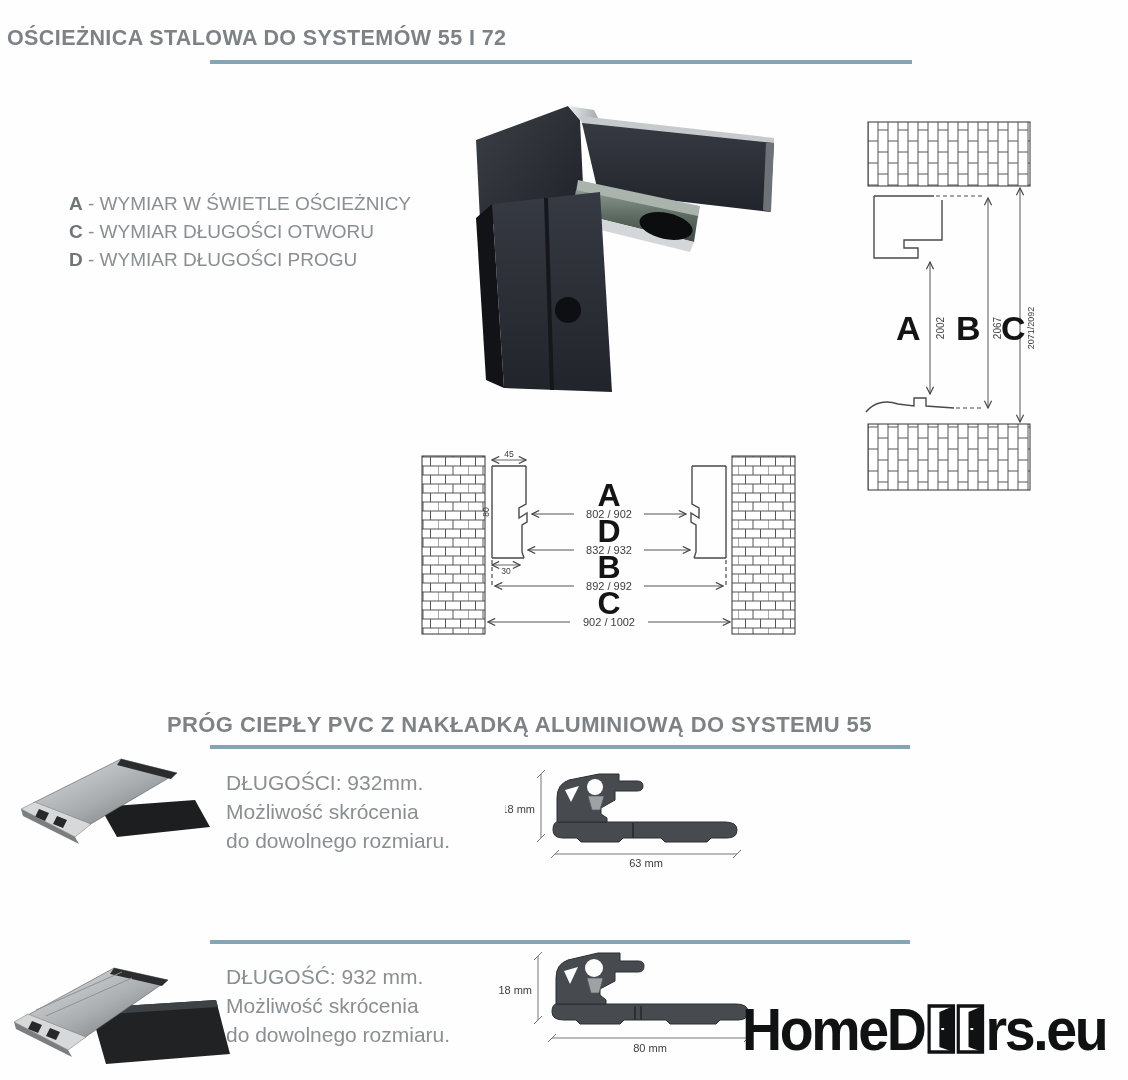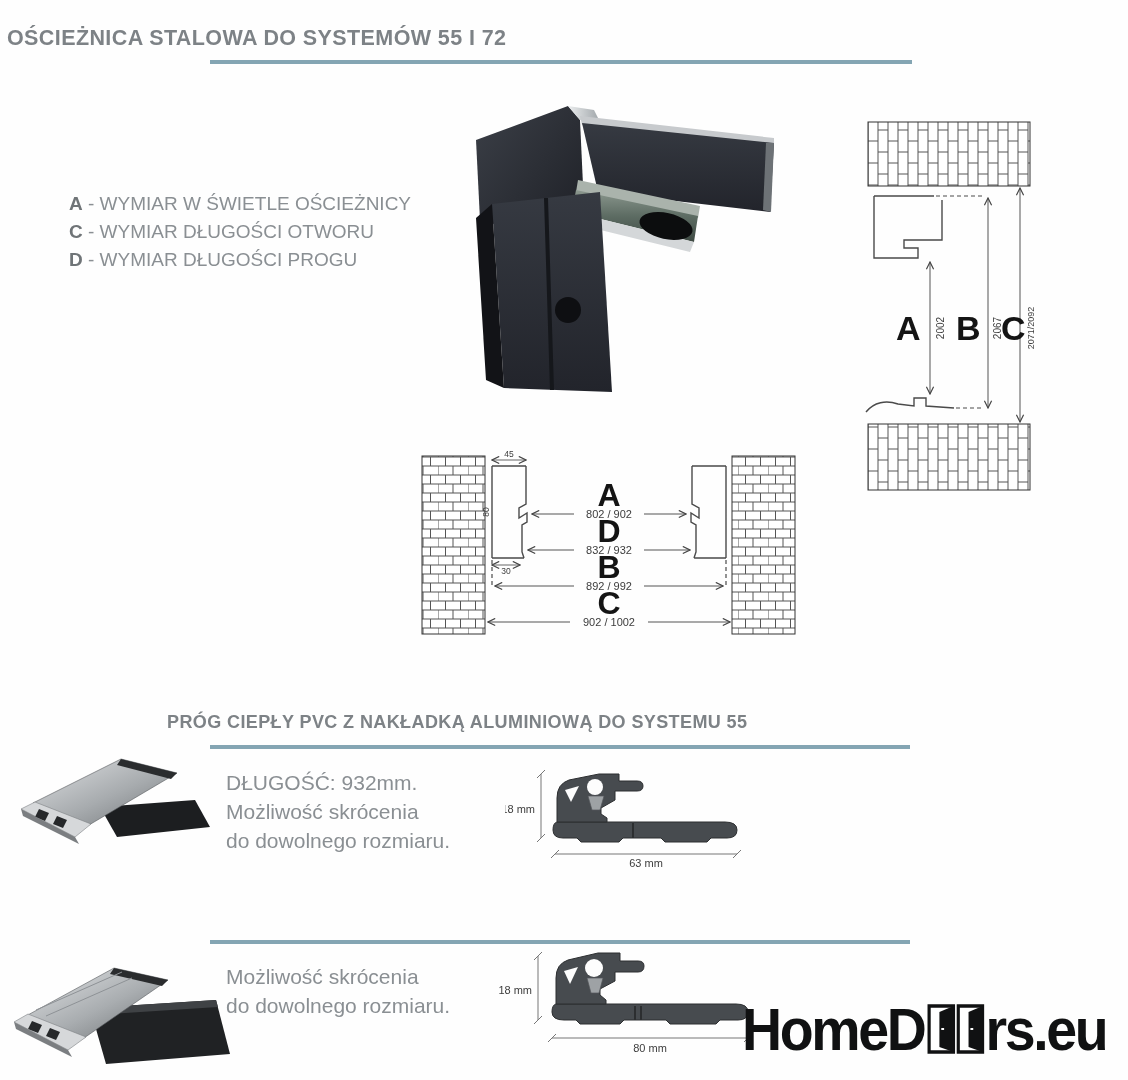--- a/index.html
+++ b/index.html
@@ -4,21 +4,21 @@
 <style>
   html,body{margin:0;padding:0;background:#ffffff;}
   .canvas{
     position:relative;width:1128px;height:1080px;background:#fefefe;
     overflow:hidden;font-family:"Liberation Sans",sans-serif;
   }
   .abs{position:absolute;}
   .rule{height:4px;background:#84a5b3;}
   h1,h2{margin:0;font-weight:700;color:#7d8286;text-align:left;letter-spacing:.4px;padding-left:7px;}
   h1{font-size:21.5px;}
-  h2{font-size:18px;}
+  h2{font-size:22px;}
   .legend{left:34px;top:190px;font-size:19px;line-height:28px;color:#8a8f93;margin-left:35px;}
   .legend .key{font-weight:700;color:#6f7477;}
   .bodytext{font-size:21px;line-height:29px;color:#8a8f93;}
   .logo{
     left:742px;top:994px;width:380px;height:72px;display:flex;align-items:center;
     color:#101112;font-weight:700;font-size:59px;letter-spacing:-2.5px;
     transform:scaleX(.94);transform-origin:left center;white-space:nowrap;
   }
   .logo .doors{display:flex;align-items:flex-end;margin:0 1px 2px 3px;gap:1px;}
   svg text{font-family:"Liberation Sans",sans-serif;}
@@ -161,21 +161,21 @@
     <polygon points="95,62 190,55 205,82 112,92" fill="#1c1e20"></polygon>
     <polygon points="28,58 116,14 172,28 84,80" fill="url(#gAl1)" stroke="#55595c" stroke-width=".6"></polygon>
     <polygon points="116,14 172,28 166,34 112,20" fill="#2a2c2e"></polygon>
     <polygon points="16,64 30,57 86,79 70,92" fill="#d6d8da" stroke="#7d8184" stroke-width=".6"></polygon>
     <polygon points="34,64 44,68 40,76 30,72" fill="#26282a"></polygon>
     <polygon points="52,71 62,75 58,83 48,79" fill="#26282a"></polygon>
     <polygon points="16,64 70,92 74,99 18,71" fill="#7b7e81"></polygon>
   </svg>
 
   <div class="bodytext abs" style="left:226px;top:768px;">
-    <div>DŁUGOŚĆ: 932mm.</div>
+    <div>DŁUGOŚCI: 932mm.</div>
     <div>Możliwość skrócenia</div>
     <div>do dowolnego rozmiaru.</div>
   </div>
 
   <svg class="abs" style="left:505px;top:768px;" width="250" height="100" viewBox="0 0 250 100">
     <path d="M52,54 H220 Q232,54 232,62 Q232,70 222,70 H206 L202,74 H160 L156,70 H118 L114,74 H76 L72,70 H58 Q48,70 48,62 Q48,55 52,54 Z" fill="#474b4f" stroke="#2d2f31" stroke-width="1"></path>
     <path d="M52,54 V30 Q52,16 64,12 L94,6 H114 V13 H132 Q138,13 138,18 Q138,23 132,23 H110 V32 L96,40 V46 L102,50 V54 Z" fill="#474b4f" stroke="#2d2f31" stroke-width="1"></path>
     <polygon points="60,22 74,18 66,34" fill="#fdfdfd"></polygon>
     <circle cx="90" cy="19" r="8" fill="#fdfdfd"></circle>
     <polygon points="83,28 99,28 95,42 87,42" fill="#9ea2a5" stroke="#55585b" stroke-width=".7"></polygon>
@@ -203,20 +203,21 @@
     <polygon points="24,66 112,18 166,30 82,88" fill="url(#gAl2)" stroke="#55595c" stroke-width=".6"></polygon>
     <polygon points="112,18 166,30 160,36 108,24" fill="#2a2c2e"></polygon>
     <path d="M34,60 L120,22 M44,66 L130,28" stroke="#8e9296" stroke-width="1" fill="none"></path>
     <polygon points="12,72 26,64 84,87 66,100" fill="#d6d8da" stroke="#7d8184" stroke-width=".6"></polygon>
     <polygon points="30,71 40,75 36,83 26,79" fill="#26282a"></polygon>
     <polygon points="48,78 58,82 54,90 44,86" fill="#26282a"></polygon>
     <polygon points="12,72 66,100 70,107 14,79" fill="#7b7e81"></polygon>
   </svg>
 
   <div class="bodytext abs" style="left:226px;top:962px;">
+    <div>DŁUGOŚĆ: 932 mm.</div>
     <div>Możliwość skrócenia</div>
     <div>do dowolnego rozmiaru.</div>
   </div>
 
   <svg class="abs" style="left:498px;top:948px;" width="260" height="112" viewBox="0 0 260 112">
     <path d="M58,56 H238 Q250,56 250,64 Q250,72 240,72 H222 L218,76 H172 L168,72 H126 L122,76 H82 L78,72 H66 Q54,72 54,64 Q54,57 58,56 Z" fill="#474b4f" stroke="#2d2f31" stroke-width="1"></path>
     <path d="M58,56 V30 Q58,16 70,12 L100,5 H122 V13 H140 Q146,13 146,18 Q146,24 140,24 H117 V33 L102,41 V47 L108,52 V56 Z" fill="#474b4f" stroke="#2d2f31" stroke-width="1"></path>
     <polygon points="66,23 80,19 72,36" fill="#fdfdfd"></polygon>
     <circle cx="96" cy="20" r="9" fill="#fdfdfd"></circle>
     <polygon points="89,30 105,30 101,45 93,45" fill="#9ea2a5" stroke="#55585b" stroke-width=".7"></polygon>

